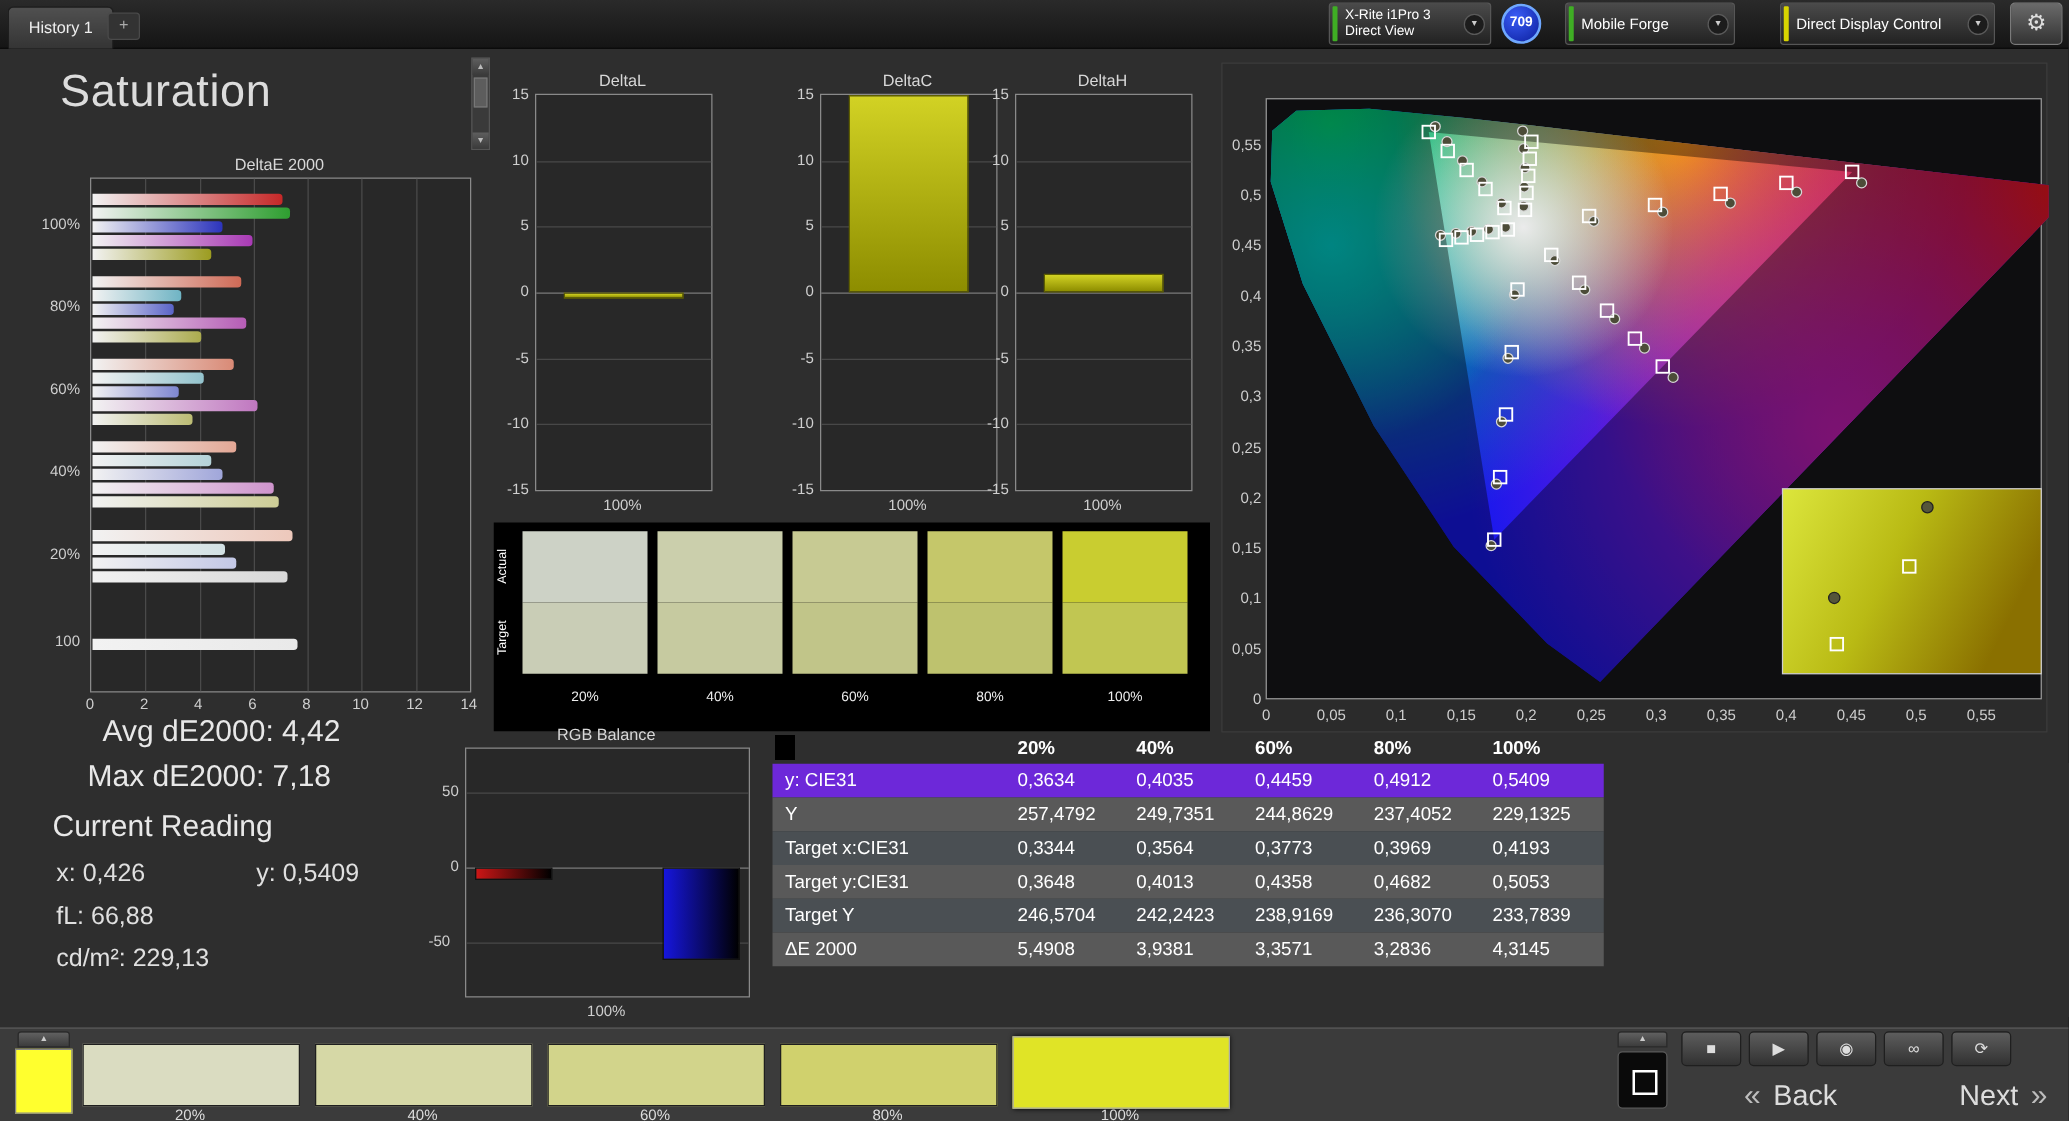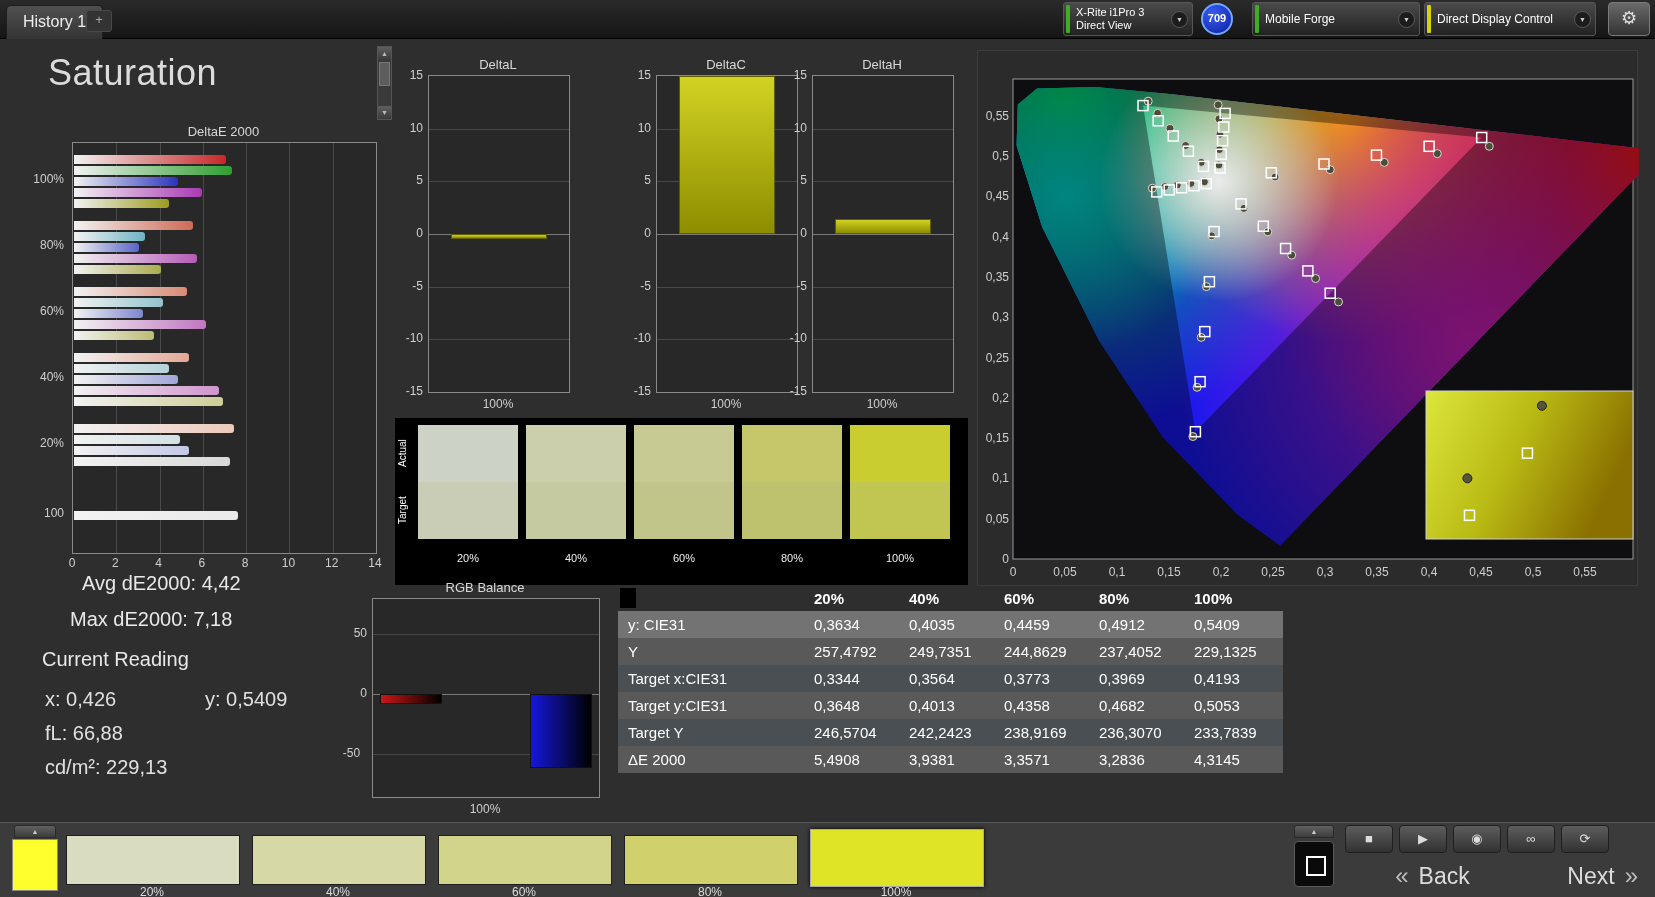--- a/index.html
+++ b/index.html
@@ -3,21 +3,21 @@
 <meta charset="utf-8">
 <style>
   html,body{margin:0;padding:0;background:#1a1a1a;}
   body{font-family:"Liberation Sans", sans-serif;}
   #app{position:relative;width:1655px;height:897px;background:#2e2e2e;overflow:hidden;}
   .abs{position:absolute;}
   .ticklbl{font-size:12px;color:#cfcfcf;height:14px;line-height:14px;}
   .charttitle{font-size:13px;color:#d8d8d8;text-align:center;height:16px;line-height:16px;}
   
   #topbar{position:absolute;left:0;top:0;width:1655px;height:38px;background:linear-gradient(#2a2a2a,#151515);border-bottom:1px solid #000;}
-  .tab{position:absolute;left:6px;top:5px;height:33px;padding:0 16px;background:linear-gradient(#505050,#343434);border:1px solid #1d1d1d;border-bottom:none;border-radius:5px 5px 0 0;color:#eee;font-size:16px;line-height:32px;}
+  .tab{position:absolute;left:6px;top:5px;height:33px;padding:0 16px;background:linear-gradient(#505050,#343434);border:1px solid #1d1d1d;border-bottom:none;border-radius:5px 5px 0 0;color:#eee;font-size:13px;line-height:32px;}
   .addtab{position:absolute;left:86px;top:10px;width:24px;height:20px;background:#333;border:1px solid #4a4a4a;border-radius:3px;color:#aaa;font-size:13px;text-align:center;line-height:18px;}
   .devbtn{position:absolute;top:2px;height:34px;background:linear-gradient(#4a4a4a,#222);border:1px solid #565656;border-radius:3px;color:#fff;box-sizing:border-box;}
   .stripe{position:absolute;left:2px;top:2px;bottom:2px;width:4px;border-radius:1px;}
   .devtxt{position:absolute;left:12px;top:3px;right:26px;font-size:11px;line-height:13px;white-space:nowrap;overflow:hidden;}
   .devtxt1{position:absolute;left:12px;top:0;right:26px;font-size:12px;line-height:32px;white-space:nowrap;overflow:hidden;}
   .chev{position:absolute;right:4px;top:8px;width:17px;height:17px;border-radius:50%;background:#1c1c1c;border:1px solid #5a5a5a;color:#ccc;font-size:7px;text-align:center;line-height:16px;box-sizing:border-box;}
   #badge{position:absolute;left:1201px;top:3px;width:32px;height:32px;border-radius:50%;background:radial-gradient(circle at 35% 30%,#3a5cf5,#0b1f9e);border:2px solid #6fa8ff;box-sizing:border-box;color:#fff;font-size:11px;font-weight:bold;text-align:center;line-height:27px;}
   #gearbtn{position:absolute;left:1608px;top:2px;width:42px;height:34px;background:linear-gradient(#6a6a6a,#333);border:1px solid #7a7a7a;border-radius:4px;text-align:center;box-sizing:border-box;}
   #gearbtn span{font-size:18px;color:#ddd;line-height:31px;}
   
@@ -34,21 +34,21 @@
   .dtitle{position:absolute;left:36px;top:-18px;width:140px;}
   .dxlabel{position:absolute;left:36px;top:322px;width:140px;text-align:center;}
   
   #swatch-strip{position:absolute;left:395px;top:418px;width:573px;height:167px;background:#000;}
   .rotlbl{position:absolute;left:2px;width:16px;color:#fff;font-size:10px;writing-mode:vertical-rl;transform:rotate(180deg);text-align:center;}
   
   #cie-panel{position:absolute;left:977px;top:50px;width:661px;height:536px;background:#2b2b2b;border:1px solid #3c3c3c;box-sizing:border-box;}
   #cie-title{position:absolute;left:0;top:8px;width:661px;}
   #cie-svg{position:absolute;left:0;top:0;}
   
-  .bigread{position:absolute;font-size:20px;color:#e8e8e8;}
+  .bigread{position:absolute;font-size:24px;color:#e8e8e8;}
   .midread{position:absolute;font-size:20px;color:#e0e0e0;}
   
   #rgb-chart{position:absolute;left:336px;top:598px;width:280px;height:198px;}
   #rgb-chart .plot{left:36px;top:0;width:226px;height:198px;}
   
   #sat-table{position:absolute;left:618px;top:585px;width:665px;}
   .trow{display:grid;grid-template-columns:190px repeat(5,95px);align-items:center;font-size:15px;color:#fff;}
   
   #bottom-bar{position:absolute;left:0;top:822px;width:1655px;height:75px;background:#3b3b3b;border-top:1px solid #5a5a5a;box-sizing:border-box;}
   .smallchev{position:absolute;height:13px;background:linear-gradient(#616161,#3c3c3c);border:1px solid #2a2a2a;border-radius:3px 3px 0 0;color:#ccc;font-size:7px;text-align:center;line-height:12px;box-sizing:border-box;}
@@ -74,21 +74,21 @@
       <div class="stripe" style="background: rgb(63, 174, 36);"></div>
       <div class="devtxt">
         <div>X-Rite i1Pro 3</div>
         <div>Direct View</div>
       </div>
       <div class="chev">▼</div>
     </div>
 
     <div id="badge">709</div>
 
-    <div class="devbtn" style="left:1252px;width:168px;">
+    <div class="devbtn" style="left:1252px;width:136px;">
       <div class="stripe" style="background: rgb(63, 174, 36);"></div>
       <div class="devtxt1">Mobile Forge</div>
       <div class="chev">▼</div>
     </div>
 
     <div class="devbtn" style="left:1424px;width:172px;">
       <div class="stripe" style="background: rgb(216, 212, 0);"></div>
       <div class="devtxt1">Direct Display Control</div>
       <div class="chev">▼</div>
     </div>
@@ -398,21 +398,21 @@
       <div class="trow abs" style="position: relative; height: 26px; font-weight: bold;">
         <div class=" abs" style="position: relative; padding-left: 2px;">
           <div class=" abs" style="position: relative; width: 16px; height: 20px; background: rgb(0, 0, 0);"></div>
         </div>
         <div class=" abs" style="position: relative; padding-left: 6px;">20%</div>
         <div class=" abs" style="position: relative; padding-left: 6px;">40%</div>
         <div class=" abs" style="position: relative; padding-left: 6px;">60%</div>
         <div class=" abs" style="position: relative; padding-left: 6px;">80%</div>
         <div class=" abs" style="position: relative; padding-left: 6px;">100%</div>
       </div>
-      <div class="trow abs" style="position: relative; height: 27px; background: #737373;">
+      <div class="trow abs" style="position: relative; height: 27px; background: #6d28d9;">
         <div class=" abs" style="position: relative; padding-left: 10px;">y: CIE31</div>
         <div class=" abs" style="position: relative; padding-left: 6px;">0,3634</div>
         <div class=" abs" style="position: relative; padding-left: 6px;">0,4035</div>
         <div class=" abs" style="position: relative; padding-left: 6px;">0,4459</div>
         <div class=" abs" style="position: relative; padding-left: 6px;">0,4912</div>
         <div class=" abs" style="position: relative; padding-left: 6px;">0,5409</div>
       </div>
       <div class="trow abs" style="position: relative; height: 27px; background: rgb(89, 89, 89);">
         <div class=" abs" style="position: relative; padding-left: 10px;">Y</div>
         <div class=" abs" style="position: relative; padding-left: 6px;">257,4792</div>

